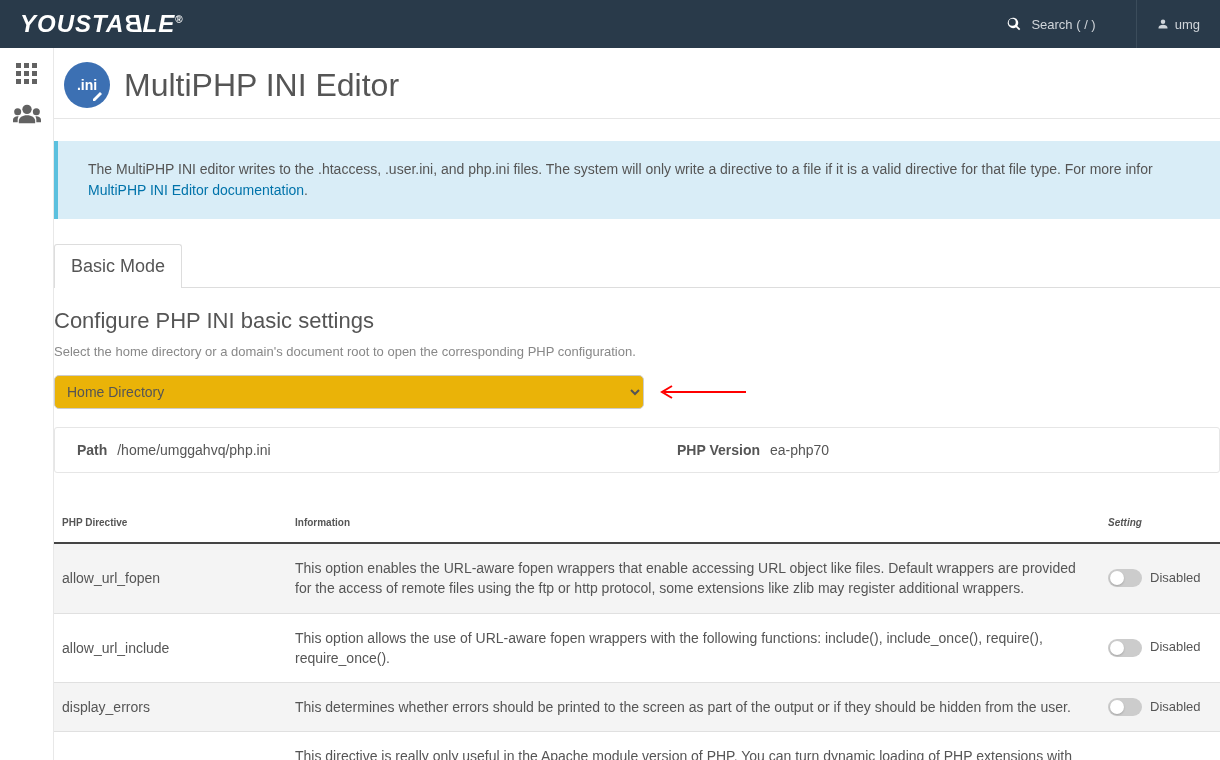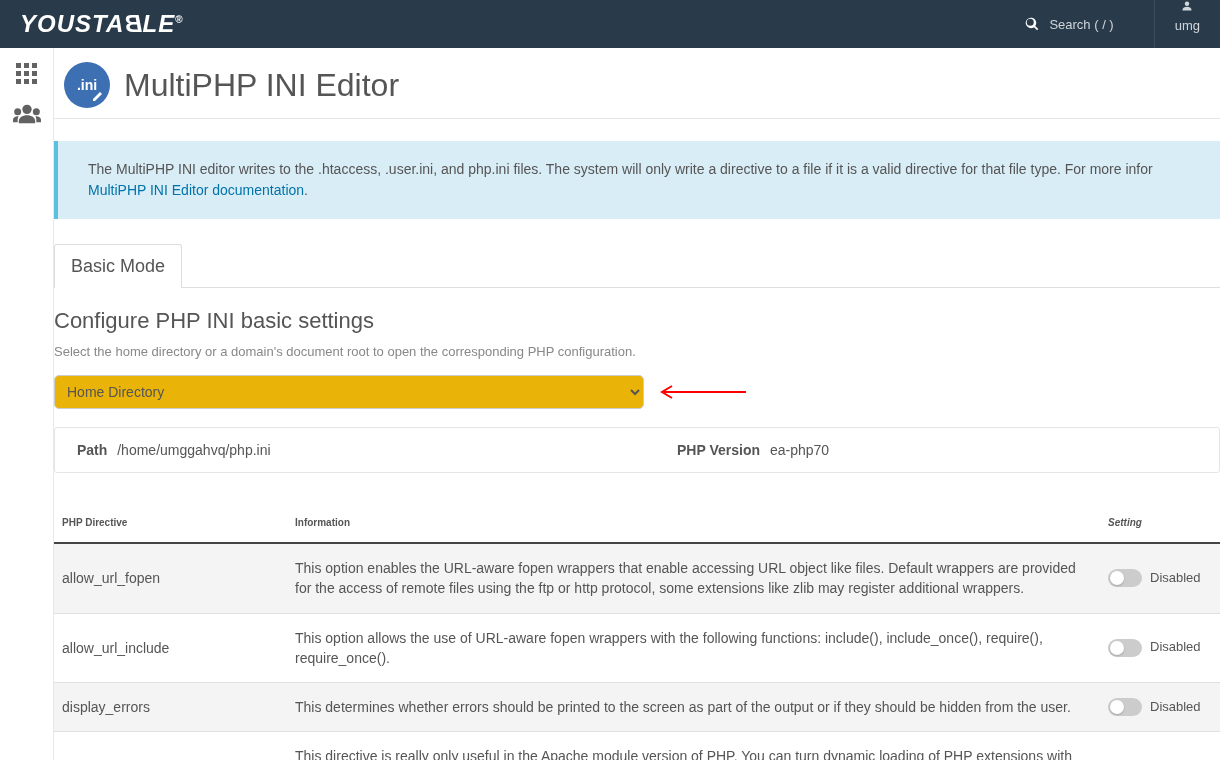--- a/index.html
+++ b/index.html
@@ -4,21 +4,21 @@
 <style>
 * { box-sizing: border-box; margin: 0; padding: 0; }
 body { font-family: "Helvetica Neue", Helvetica, Arial, sans-serif; font-size: 14px; color: #555; background: #fff; overflow-x: hidden; }
 
 .header { background: #293a4a; height: 48px; display: flex; align-items: center; padding: 0 20px; color: #fff; }
 .logo { font-family: Arial, sans-serif; font-size: 24px; font-weight: 900; letter-spacing: 1px; font-style: italic; }
 .logo sup { font-size: 10px; font-style: normal; }
 .header-spacer { flex: 1; }
 .search-area { display: flex; gap: 10px; color: #d0d5da; font-size: 13px; }
 .search-area svg { width: 14px; height: 14px; fill: #fff; }
-.user-area { display: flex; align-items: center; gap: 6px; color: #d0d5da; font-size: 13px; margin-left: 40px; border-left: 1px solid #3b4c5b; padding-left: 20px; height: 48px; flex-direction: column; }
+.user-area { display: flex; align-items: center; gap: 6px; color: #d0d5da; font-size: 13px; margin-left: 40px; border-left: 1px solid #3b4c5b; padding-left: 20px; height: 48px; }
 .user-area svg { width: 12px; height: 12px; fill: #d0d5da; }
 
 .layout { display: flex; }
 .sidebar { width: 54px; padding-top: 14px; display: flex; flex-direction: column; align-items: center; gap: 16px; border-right: 1px solid #e8e8e8; }
 .sidebar-icon { width: 28px; height: 24px; fill: #626262; cursor: pointer; }
 
 .content { flex: 1; padding: 8px 0 0 0; min-width: 0; }
 .page-header { display: flex; align-items: center; gap: 14px; padding: 6px 0 10px 10px; border-bottom: 1px solid #e6e6e6; }
 .ini-icon { width: 46px; height: 46px; border-radius: 50%; background: #3c70b3; display: flex; align-items: center; justify-content: center; position: relative; }
 .ini-icon-text { color: #fff; font-weight: bold; font-size: 14px; font-family: Arial; }

